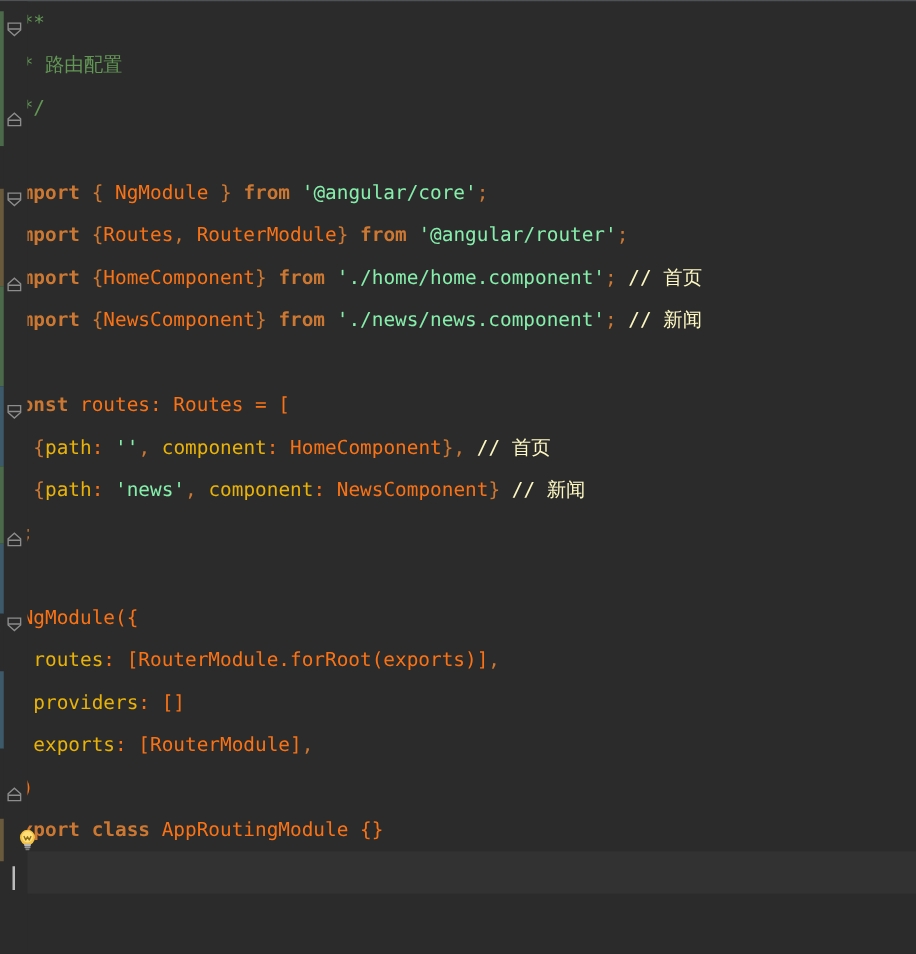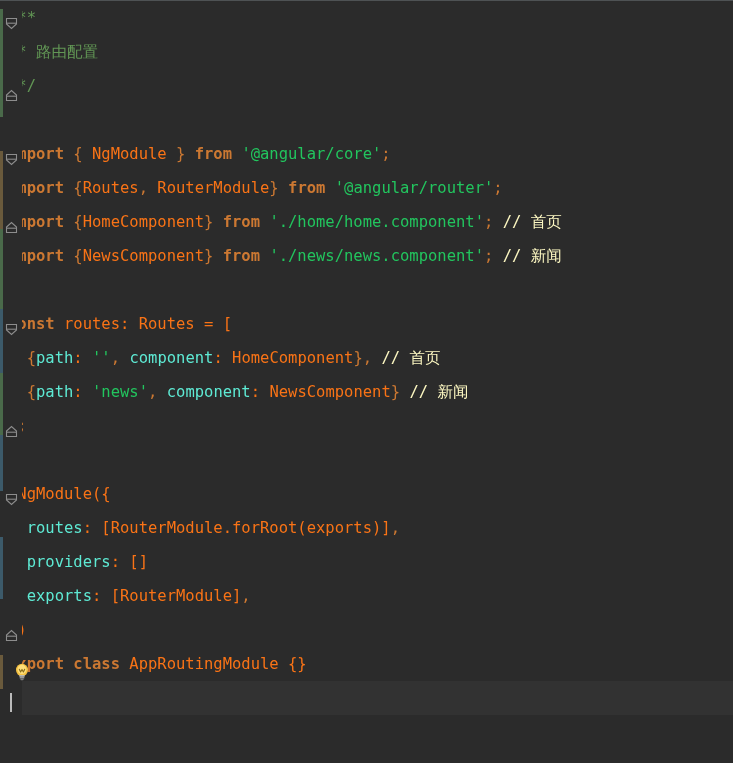--- a/index.html
+++ b/index.html
@@ -58,24 +58,24 @@
     color: #a9b7c6;
   }
   .line.current {
     background: #323232;
   }
 
   
   .kw      { color: #cc7832; font-weight: bold; }
   .punct   { color: #cc7832; }
   .ident   { color: #f97316; }
-  .str     { color: #22c55e; }
+  .str     { color: #86efac; }
   .cmt     { color: #fef9c3; }
   .doc     { color: #629755; }
-  .prop    { color: #5eead4; }
+  .prop    { color: #eab308; }
   .fn      { color: #f97316; }
 
   
   #caret {
     position: absolute;
     width: 2px;
     height: 19px;
     background: #bbbbbb;
     z-index: 4;
   }

